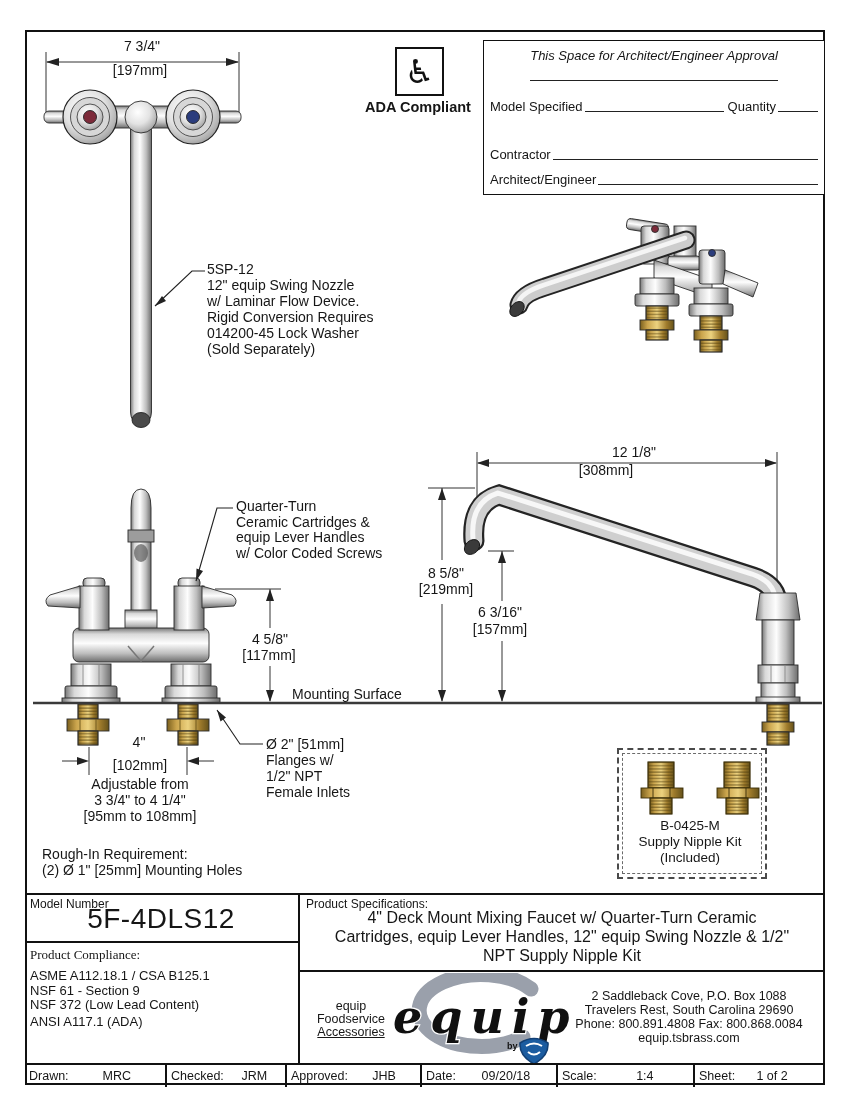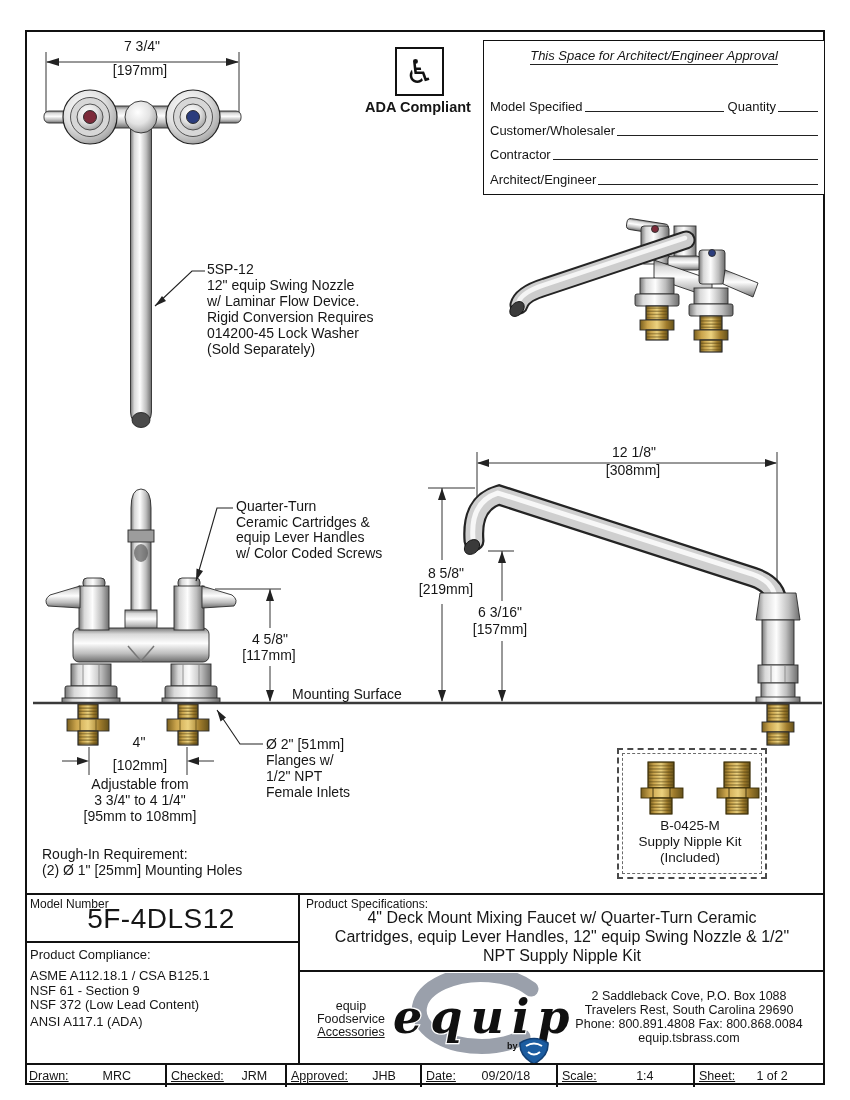--- a/index.html
+++ b/index.html
@@ -15,21 +15,21 @@
 
   
   .ada-box { position:absolute; left:395px; top:47px; width:45px; height:45px; border:2.5px solid #111;
              z-index:2; display:flex; align-items:center; justify-content:center; }
   .ada-glyph { font-family:"DejaVu Sans", sans-serif; font-size:33px; line-height:40px; color:#111; }
   .ada-label { font-weight:bold; font-size:14.5px; }
 
   
   .approval { position:absolute; left:483px; top:40px; width:340px; height:153px; border:1.5px solid #111; z-index:2; background:#fff; }
   .ap-title { position:absolute; left:0; right:0; top:7px; text-align:center; font-size:13px; font-style:italic; }
-  .ap-title span { border-bottom:1.3px solid #222; padding-bottom:1px; }
+  .ap-title span { border-bottom:1.3px solid #222; padding-bottom:17px; }
   .ap-row { position:absolute; left:6px; right:6px; display:flex; align-items:flex-end; font-size:13px; height:17px; }
   .ap-line { flex:1; border-bottom:1.4px solid #222; margin:0 0 2px 2px; height:12px; }
   .ap-line.fix55 { flex:none; width:55px; }
   .ap-line.fix40 { flex:none; width:40px; }
 
   
   .kitbox { position:absolute; left:617px; top:748px; width:146px; height:127px; border:2px dashed #4a4a4a; z-index:2; }
   .kitbox .inner { position:absolute; left:3px; top:3px; right:3px; bottom:3px; border:1px dashed #6a6a6a; }
 
   
@@ -40,21 +40,21 @@
   .tb-specs-div { left:300px; top:970px; width:525px; height:0; border-top:2px solid #111; }
   .model-label { font-size:12px; }
   .model-number { font-size:28px; line-height:30px; letter-spacing:0.5px; }
   .spec-line { font-size:16px; line-height:19px; }
 
   
   .footer { position:absolute; left:25px; top:1063px; width:800px; height:22px; border-top:2px solid #111;
             display:flex; z-index:2; }
   .fcell { display:flex; align-items:center; font-size:12.5px; box-sizing:border-box; border-left:2px solid #111; }
   .fcell:first-child { border-left:none; }
-  .fcell .lab { padding-left:4px;text-decoration:underline; }
+  .fcell .lab { padding-left:4px; }
   .fcell .val { flex:1; text-align:center; }
   .c1{width:140px}.c2{width:120px}.c3{width:135px}.c4{width:136px}.c5{width:137px}.c6{width:116px}
 
   
   .logo-wrap { position:absolute; left:385px; top:973px; width:190px; height:90px; z-index:3; }
 </style>
 </head>
 <body>
 
 <div class="page">
@@ -295,45 +295,41 @@
   <div class="t ctr ada-label" style="left:418px; top:99px;">ADA Compliant</div>
 
   <div class="approval">
     <div class="ap-title"><span>This Space for Architect/Engineer Approval</span></div>
     <div class="ap-row" style="top:56px;">
       <span>Model Specified</span>
       <span class="ap-line"></span>
       <span style="margin-left:4px;margin-top:16px;">Quantity</span>
       <span class="ap-line fix40"></span>
     </div>
-    <div class="ap-row" style="top:80px;">
-      <span>Customer/Wholesaler</span>
-      <span class="ap-line"></span>
-    </div>
     <div class="ap-row" style="top:104px;">
       <span>Contractor</span>
       <span class="ap-line"></span>
     </div>
     <div class="ap-row" style="top:129px;">
       <span>Architect/Engineer</span>
       <span class="ap-line"></span>
     </div>
   </div>
 
   <div class="t" style="left:207px; top:261px;">
     <div>5SP-12</div>
     <div>12" equip Swing Nozzle</div>
     <div>w/ Laminar Flow Device.</div>
     <div>Rigid Conversion Requires</div>
     <div>014200-45 Lock Washer</div>
     <div>(Sold Separately)</div>
   </div>
 
   <div class="t ctr" style="left:634px; top:444px;">12 1/8"</div>
-  <div class="t ctr" style="left:633px; top:462px;">[308mm]</div>
+  <div class="t ctr" style="left:606px; top:462px;">[308mm]</div>
   <div class="t ctr" style="left:446px; top:565px;">8 5/8"</div>
   <div class="t ctr" style="left:446px; top:581px;">[219mm]</div>
   <div class="t ctr" style="left:500px; top:604px;">6 3/16"</div>
   <div class="t ctr" style="left:500px; top:621px;">[157mm]</div>
 
   <div class="t" style="left:236px; top:499px; line-height:15.5px;">
     <div>Quarter-Turn</div>
     <div>Ceramic Cartridges &amp;</div>
     <div>equip Lever Handles</div>
     <div>w/ Color Coded Screws</div>
@@ -368,21 +364,21 @@
   <div class="t ctr kit-t" style="left:690px; top:850px;">(Included)</div>
 
   <div class="tb-box tb-top"></div>
   <div class="tb-box tb-vdiv"></div>
   <div class="tb-box tb-model-div"></div>
   <div class="tb-box tb-specs-div"></div>
 
   <div class="t model-label" style="left:30px; top:896px;">Model Number</div>
   <div class="t ctr model-number" style="left:161px; top:904px;">5F-4DLS12</div>
 
-  <div class="t s13" style="left:30px; top:947px;">Product Compliance:</div>
+  <div class="t s13" style="left:30px; top:947px;font-family:Liberation Serif, serif;">Product Compliance:</div>
   <div class="t s13" style="left:30px; top:968px;">ASME A112.18.1 / CSA B125.1</div>
   <div class="t s13" style="left:30px; top:983px;">NSF 61 - Section 9</div>
   <div class="t s13" style="left:30px; top:997px;">NSF 372 (Low Lead Content)</div>
   <div class="t s13" style="left:30px; top:1014px;">ANSI A117.1 (ADA)</div>
 
   <div class="t model-label" style="left:306px; top:896px;">Product Specifications:</div>
   <div class="t ctr spec-line" style="left:562px; top:908px;">4" Deck Mount Mixing Faucet w/ Quarter-Turn Ceramic</div>
   <div class="t ctr spec-line" style="left:562px; top:927px;">Cartridges, equip Lever Handles, 12" equip Swing Nozzle &amp; 1/2"</div>
   <div class="t ctr spec-line" style="left:562px; top:946px;">NPT Supply Nipple Kit</div>
 

